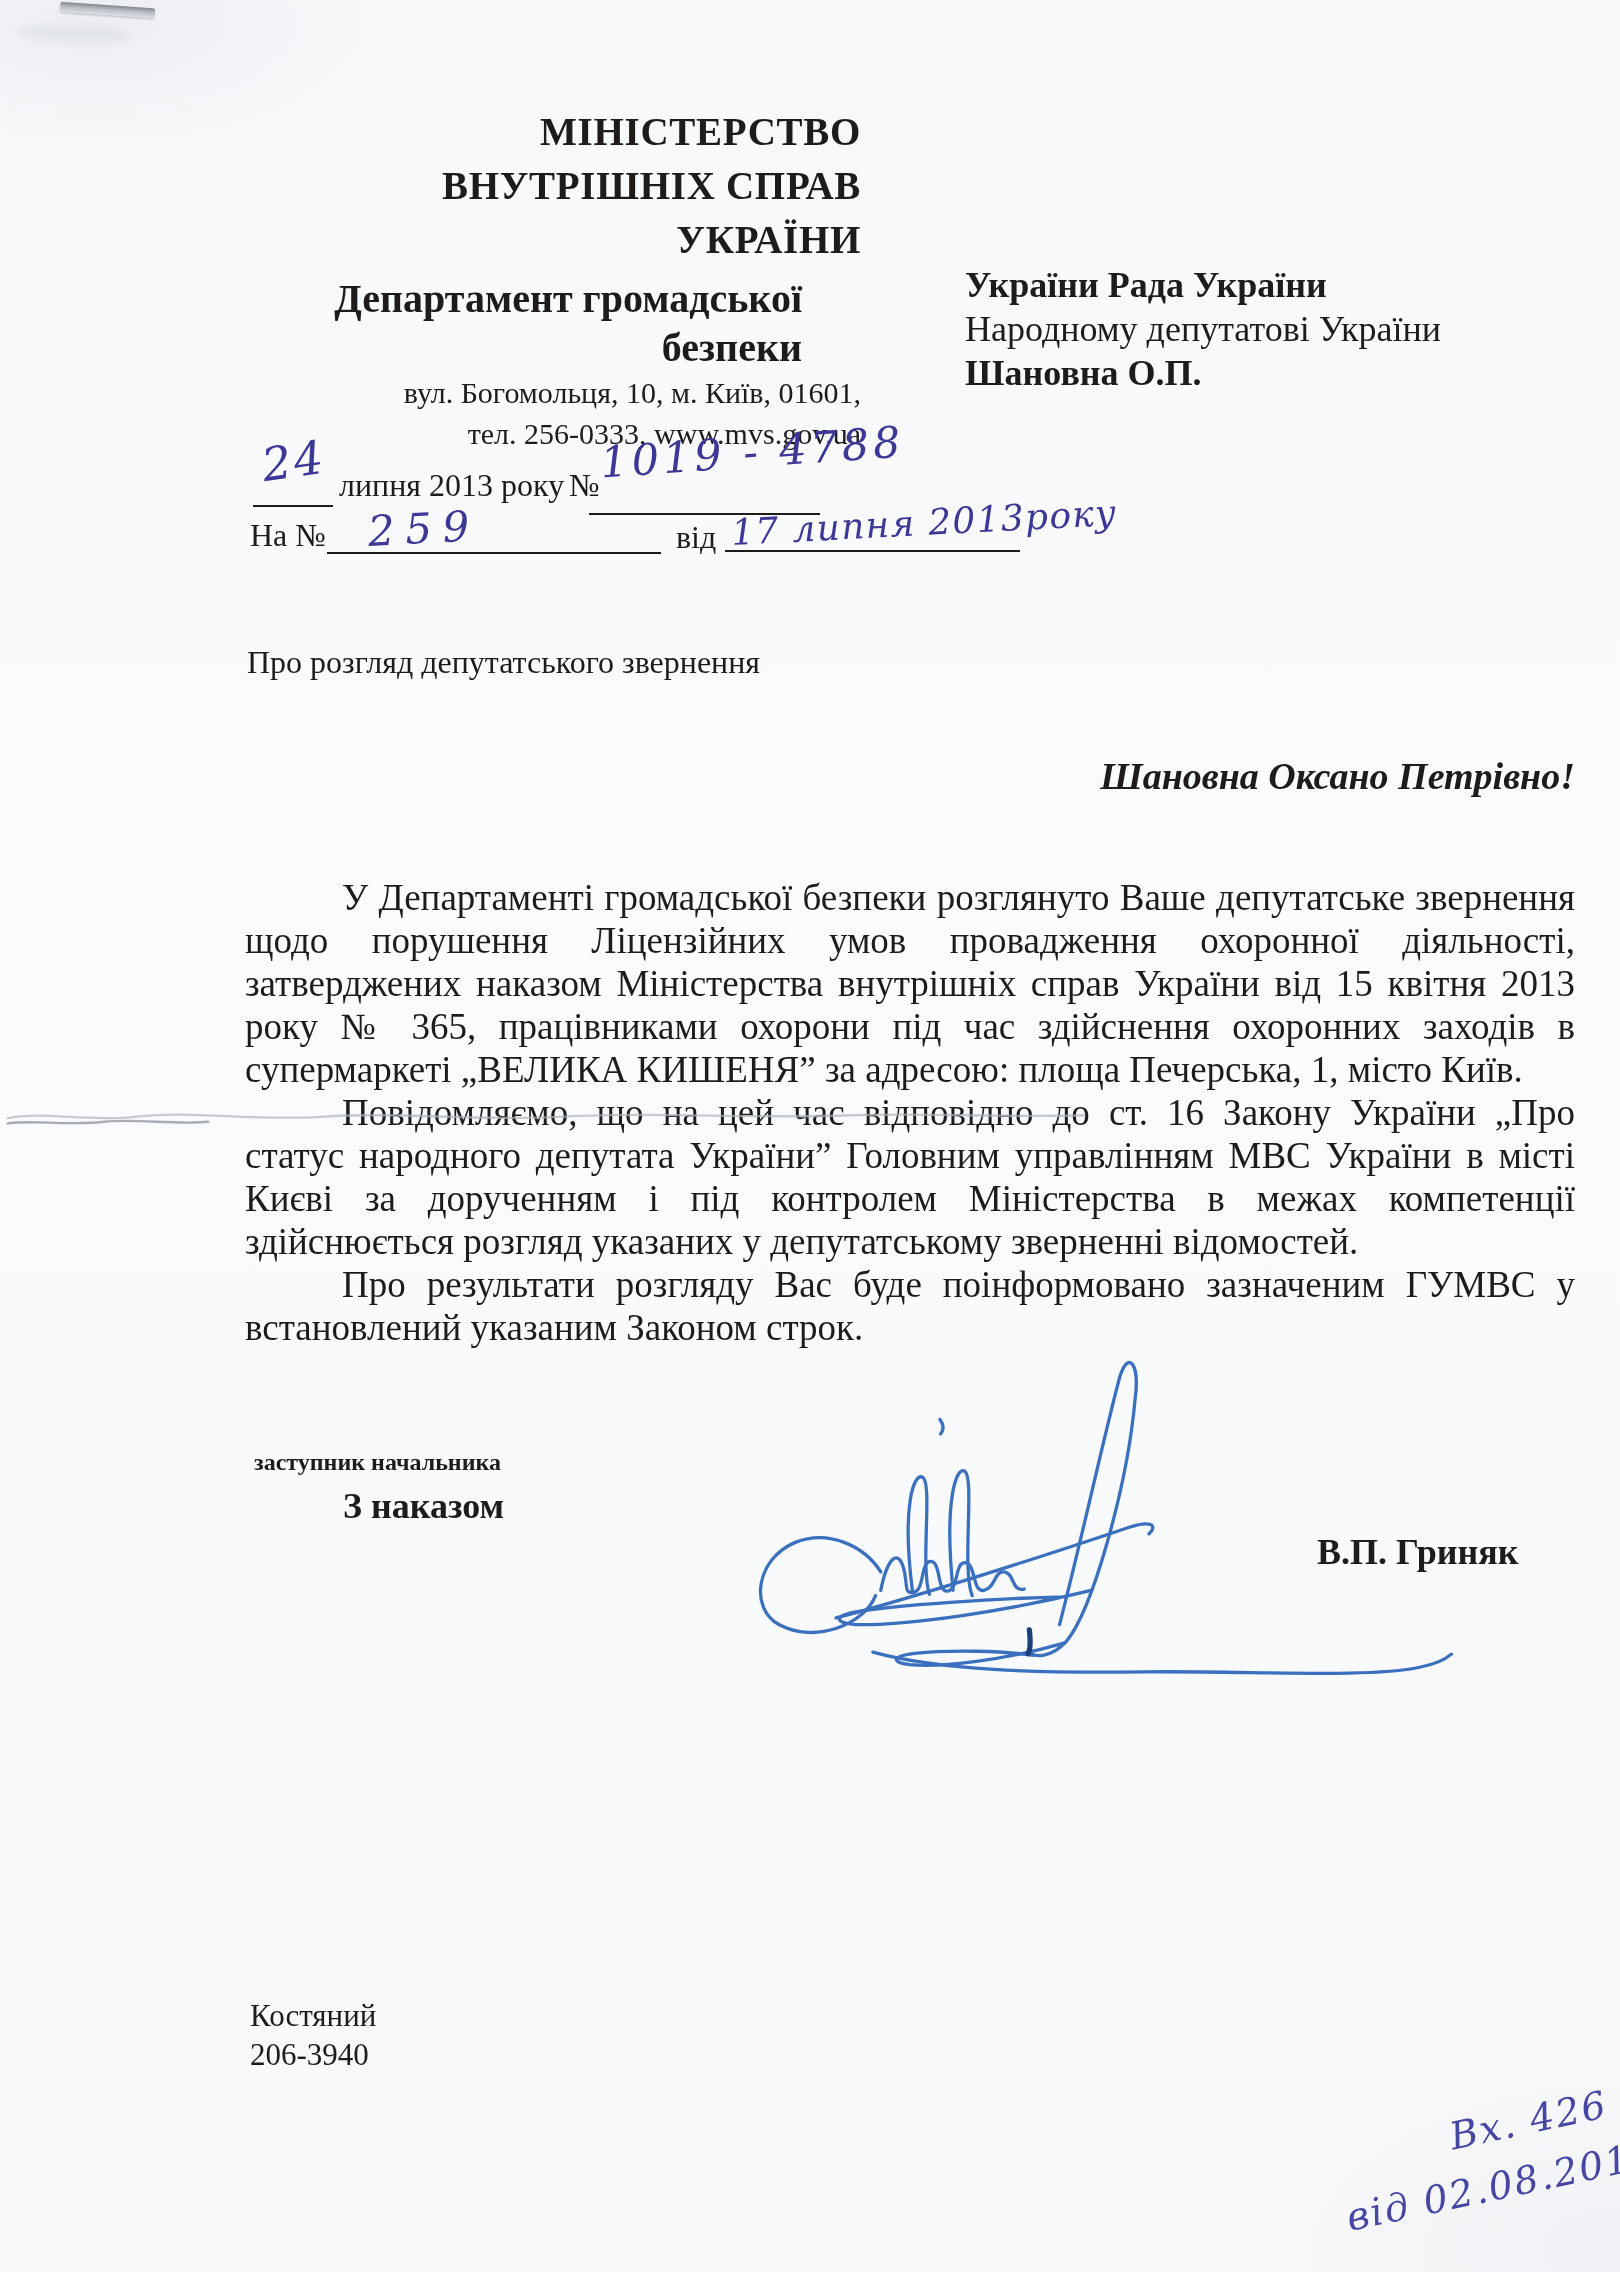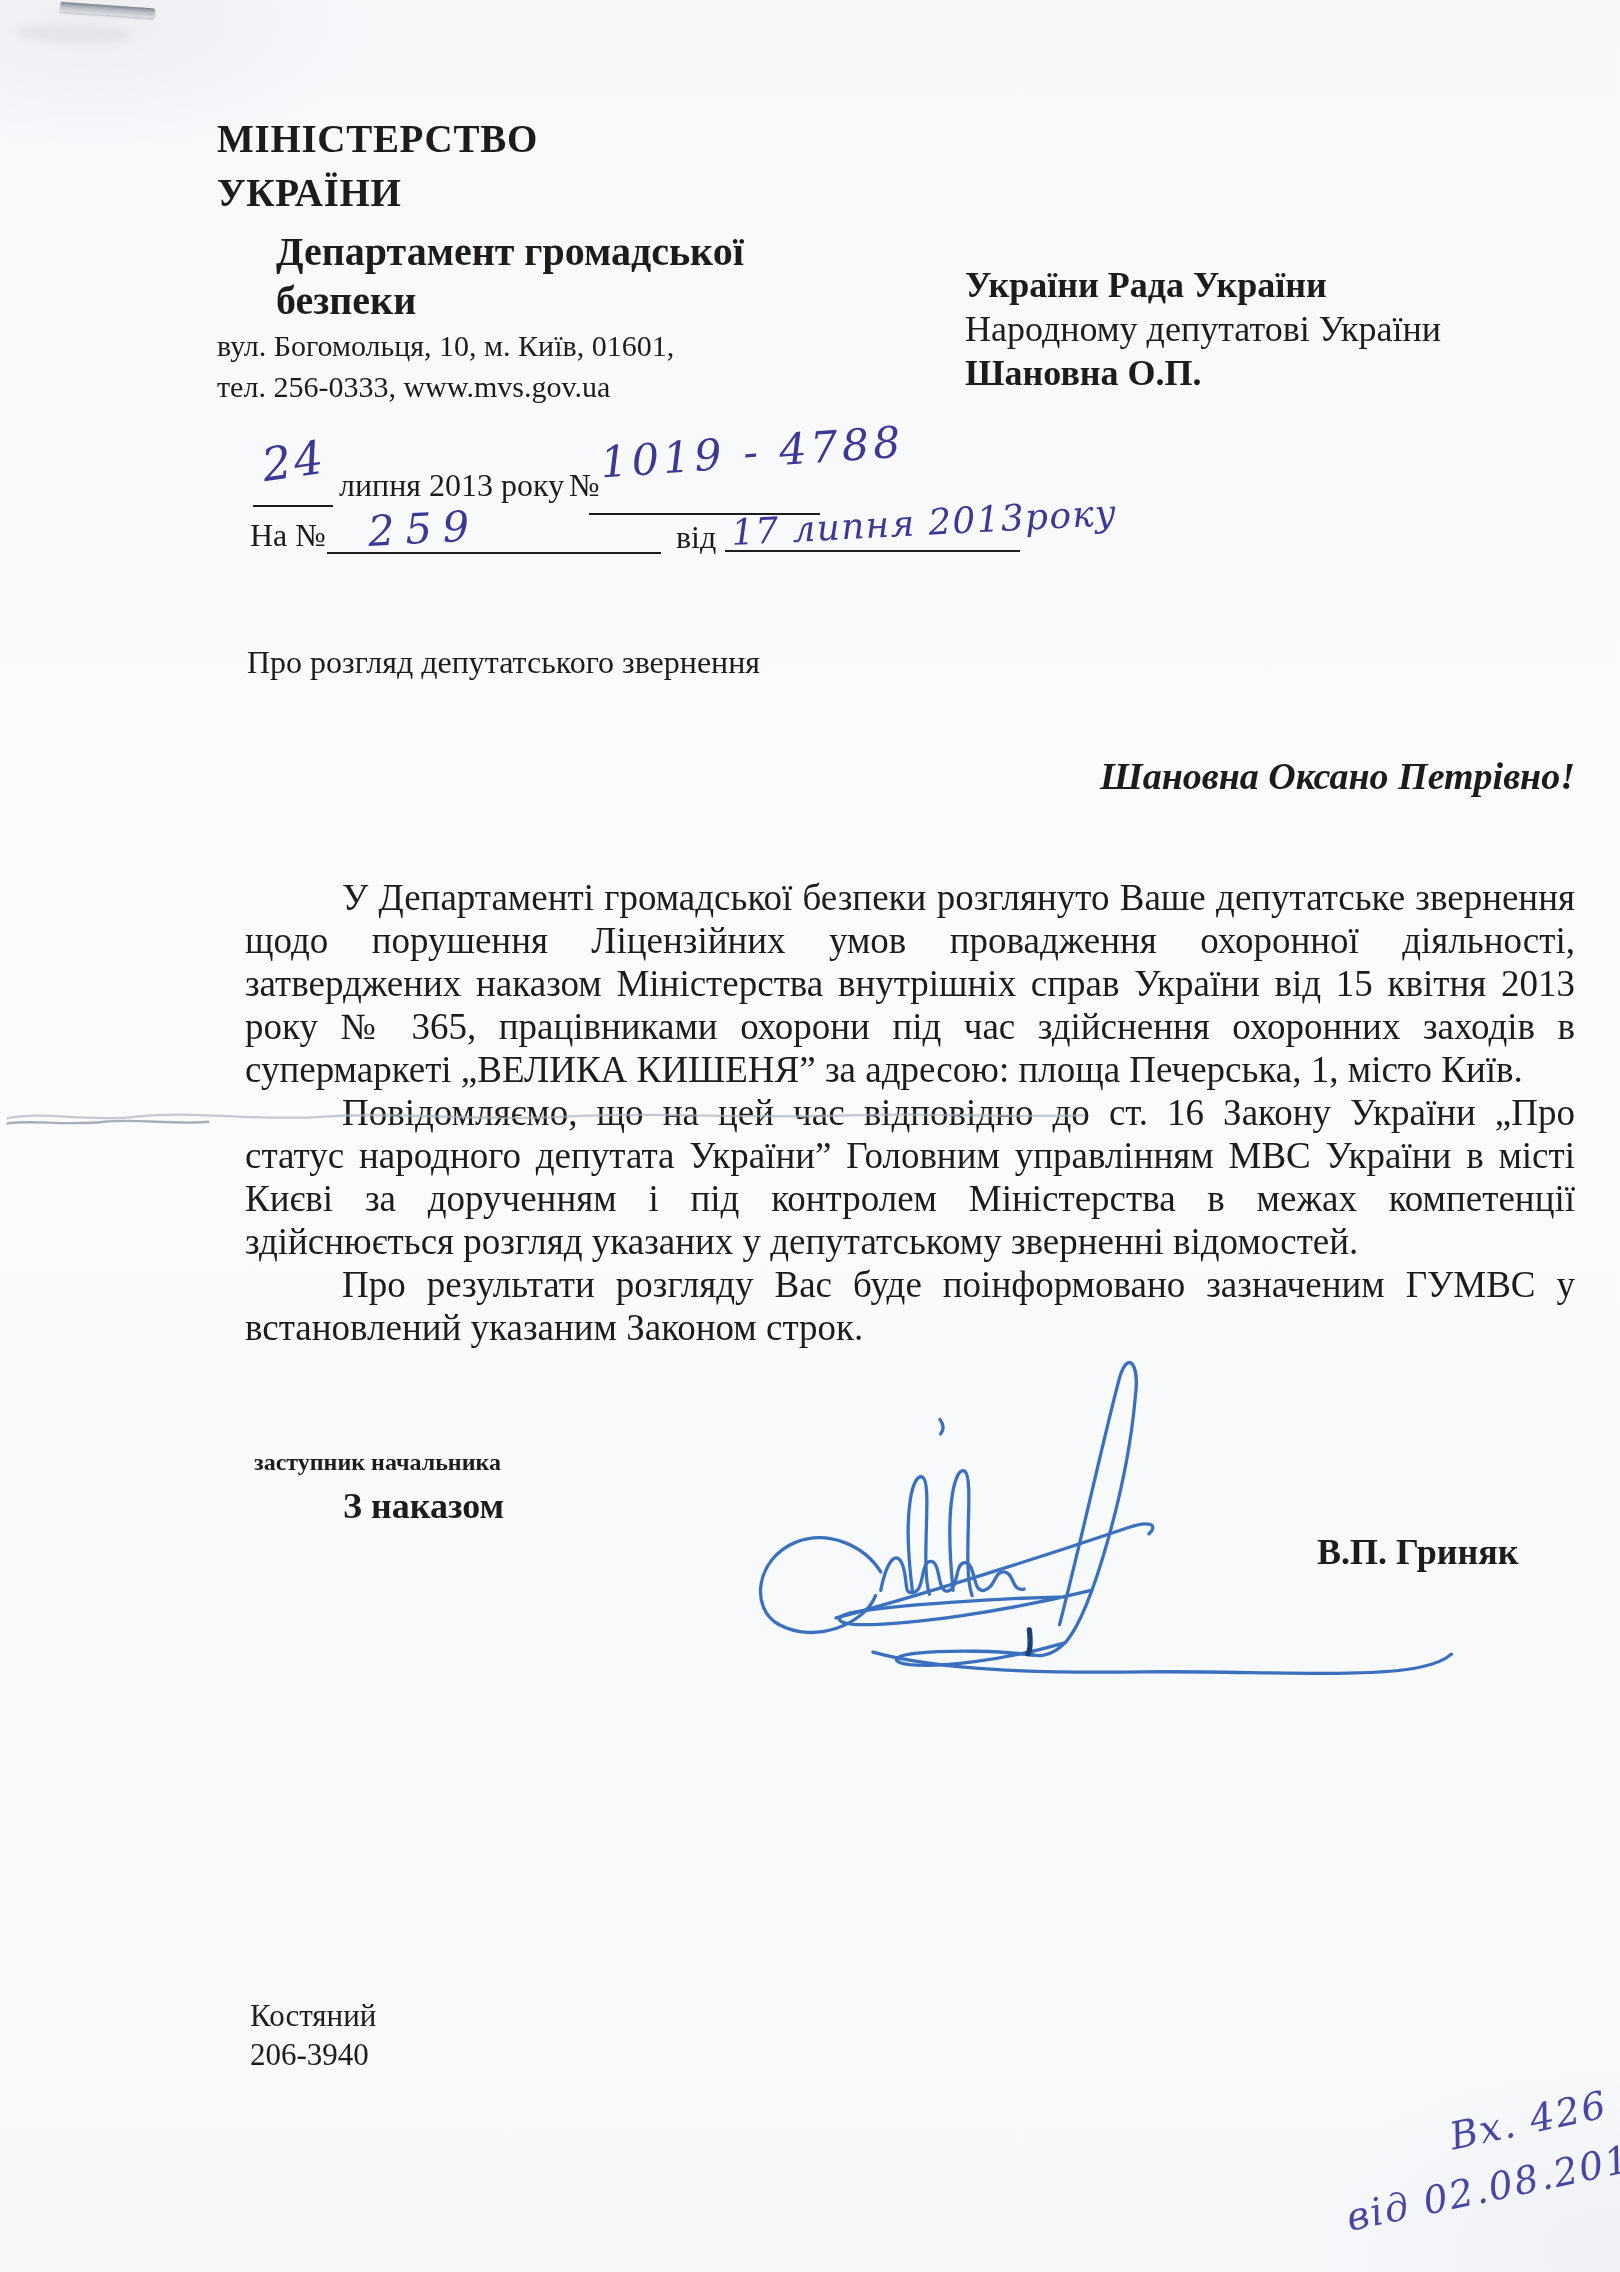--- a/index.html
+++ b/index.html
@@ -45,23 +45,23 @@
     left: 0; top: 1099px;
   }
   .signature-svg {
     position: absolute;
     left: 723px; top: 1335px;
   }
 
   
   .sender {
     position: absolute;
-    left: 217px; top: 112px;
+    left: 217px; top: 105px;
     width: 644px;
-    text-align: left;
+    text-align: right;
   }
   .ministry-line {
     font-size: 39px;
     font-weight: bold;
     line-height: 54px;
     letter-spacing: 0.7px;
   }
   .dept {
     margin: 6.6px auto 0 auto;
     width: 526px;
@@ -192,20 +192,21 @@
 </head>
 <body>
 
 <div class="page">
 
   <div class="staple"></div>
   <div class="smudge"></div>
 
   <header class="sender">
     <div class="ministry-line">МІНІСТЕРСТВО</div>
+    <div class="ministry-line">ВНУТРІШНІХ СПРАВ</div>
     <div class="ministry-line">УКРАЇНИ</div>
     <div class="dept">Департамент громадської безпеки</div>
     <div class="addr-line">вул. Богомольця, 10, м. Київ, 01601,</div>
     <div class="addr-line">тел. 256-0333, www.mvs.gov.ua</div>
   </header>
 
   <section class="addressee">
     <div class="bold">України Рада України</div>
     <div>Народному депутатові України</div>
     <div class="bold">Шановна О.П.</div>

